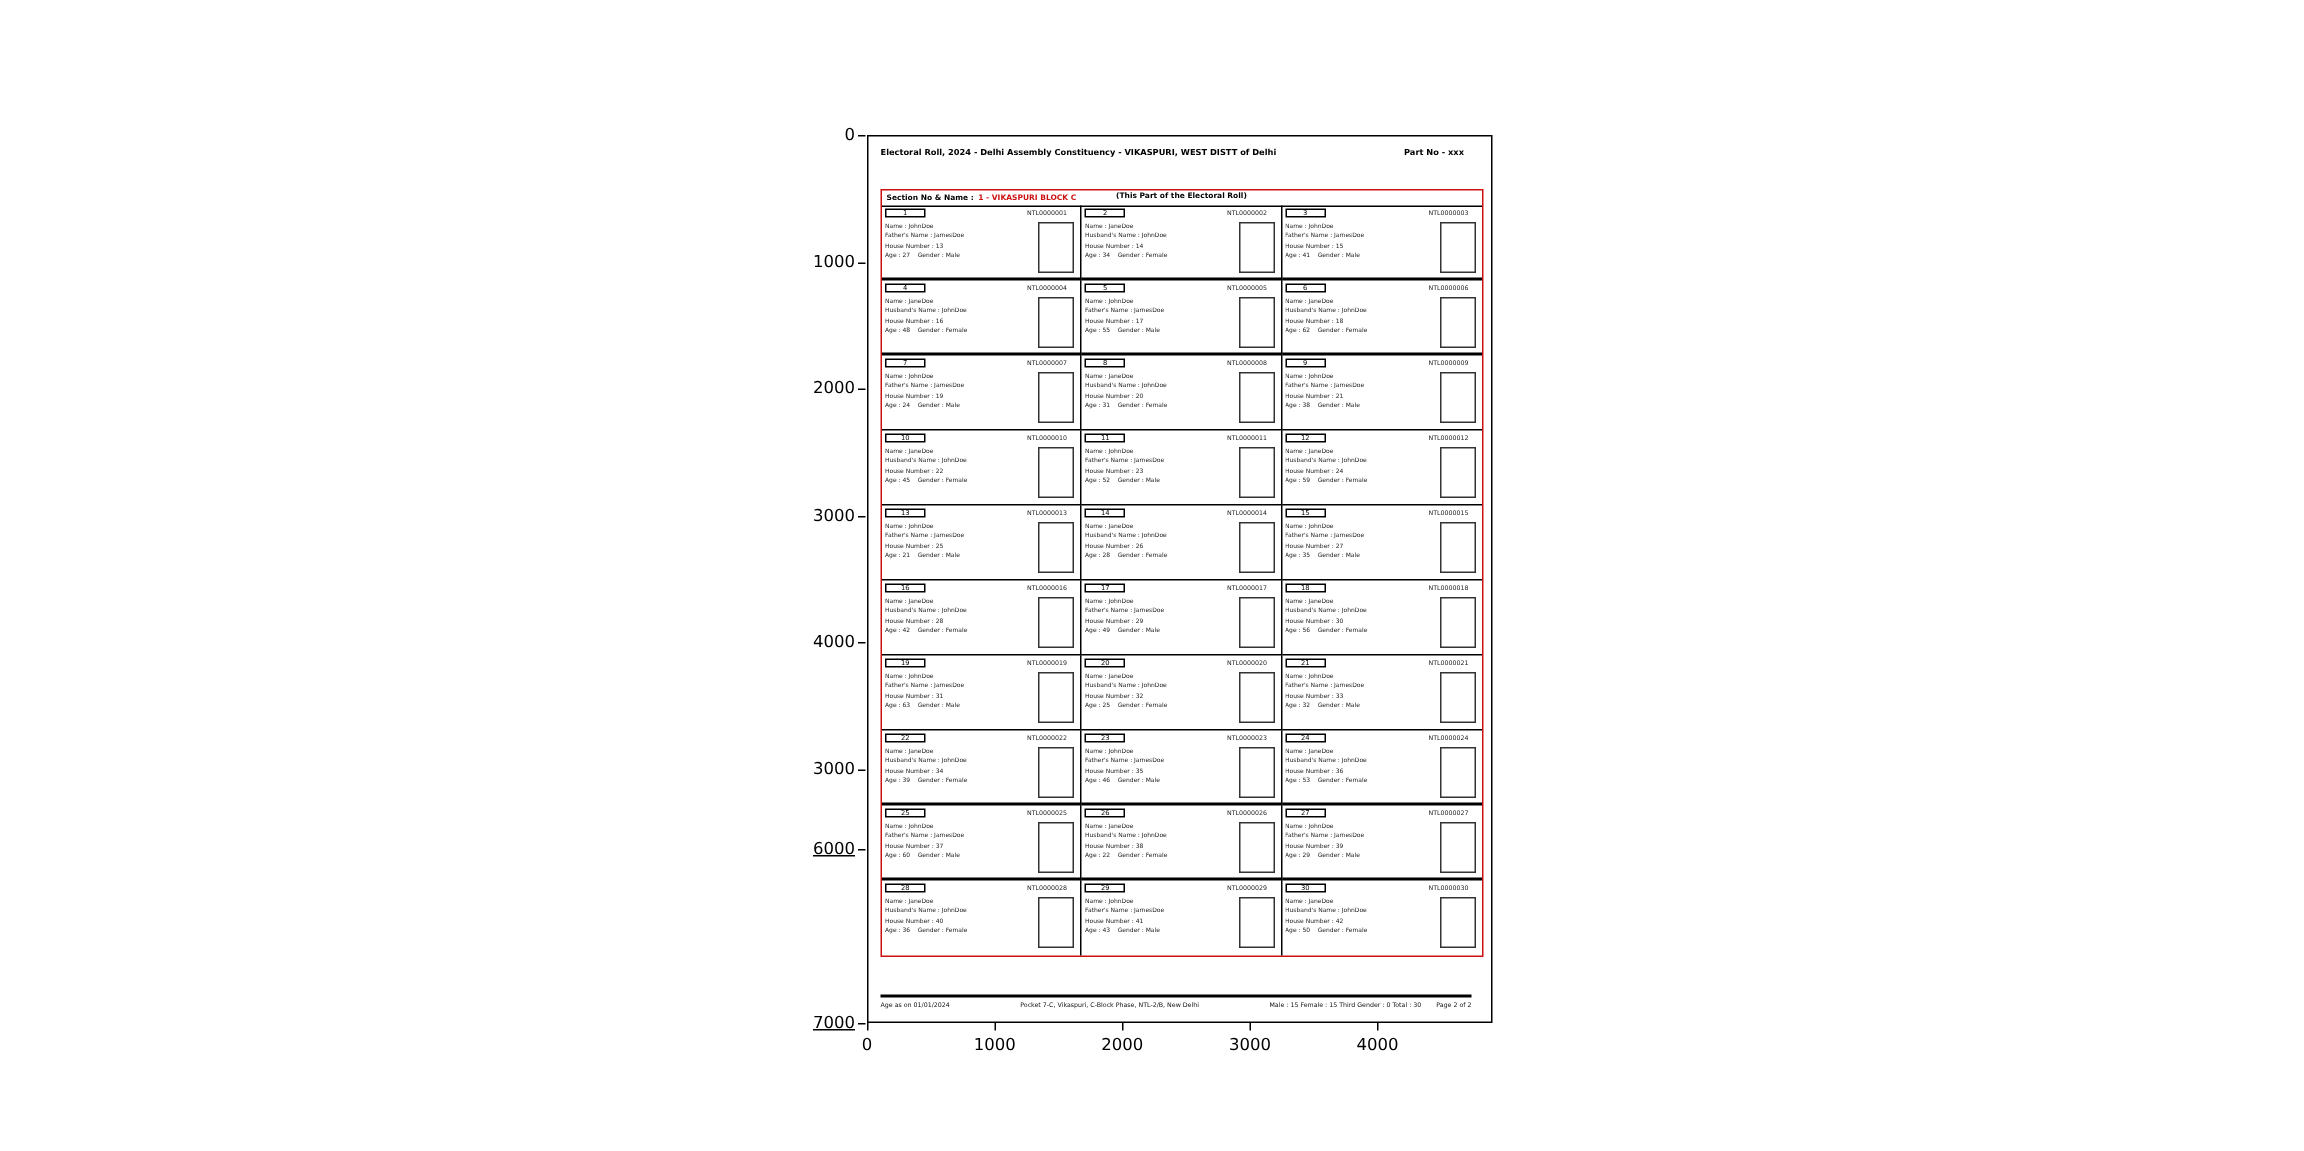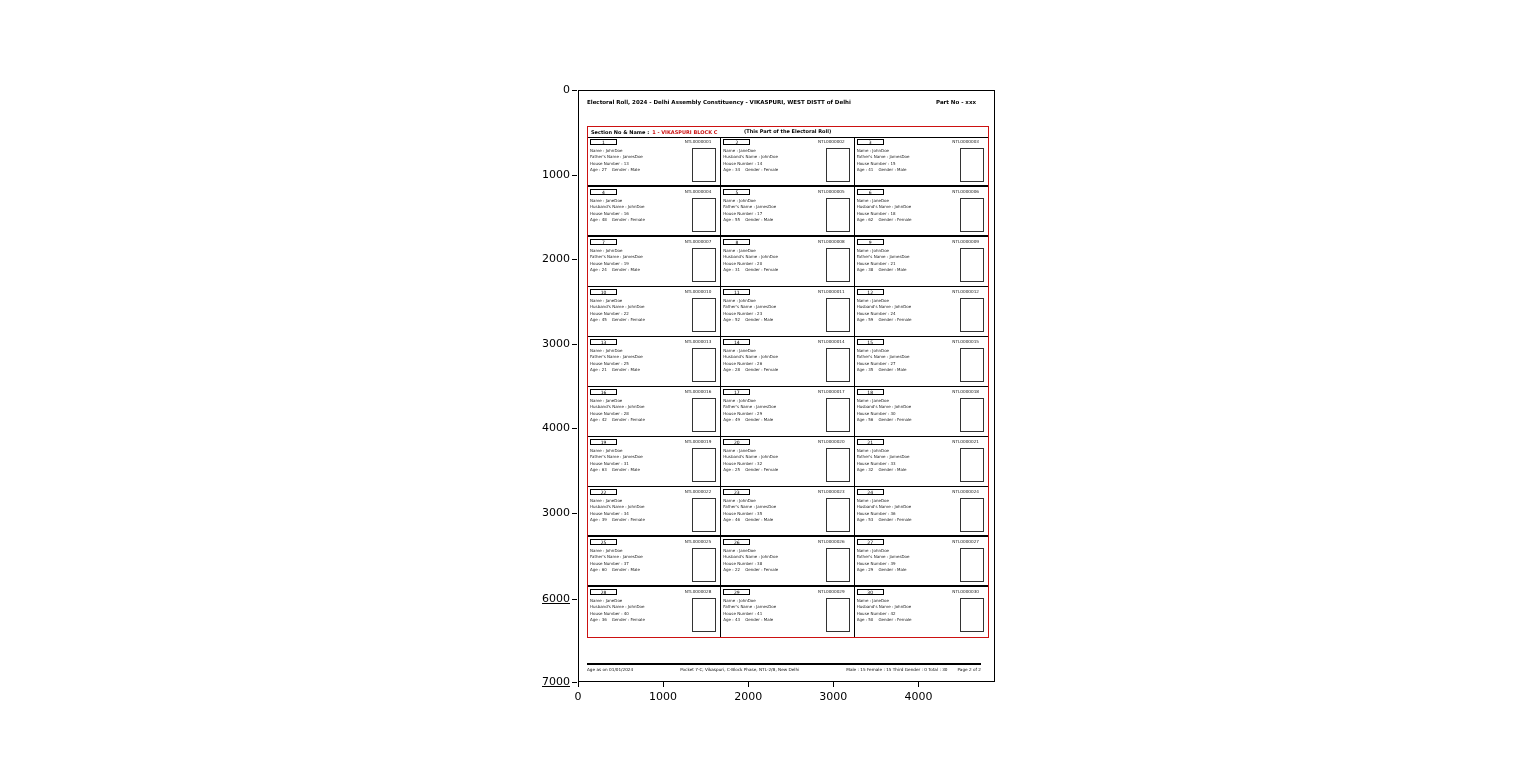--- a/index.html
+++ b/index.html
@@ -588,21 +588,21 @@
     </div>
     <div class="ytick" style="left: 530px; top: 336.714px;">
       <span>3000</span>
     </div>
     <div class="ytick" style="left: 530px; top: 421.286px;">
       <span>4000</span>
     </div>
     <div class="ytick" style="left: 530px; top: 505.857px;">
       <span>3000</span>
     </div>
-    <div class="ytick" style="left: 530px; top: 592px; text-decoration: underline;">
+    <div class="ytick" style="left: 530px; top: 559px; text-decoration: underline;">
       <span>6000</span>
     </div>
     <div class="ytick" style="left: 530px; top: 675px; text-decoration: underline;">
       <span>7000</span>
     </div>
     <div class="xtick" style="left: 556px; top: 690px;">
       <span>0</span>
     </div>
     <div class="xtick" style="left: 641.1px; top: 690px;">
       <span>1000</span>

